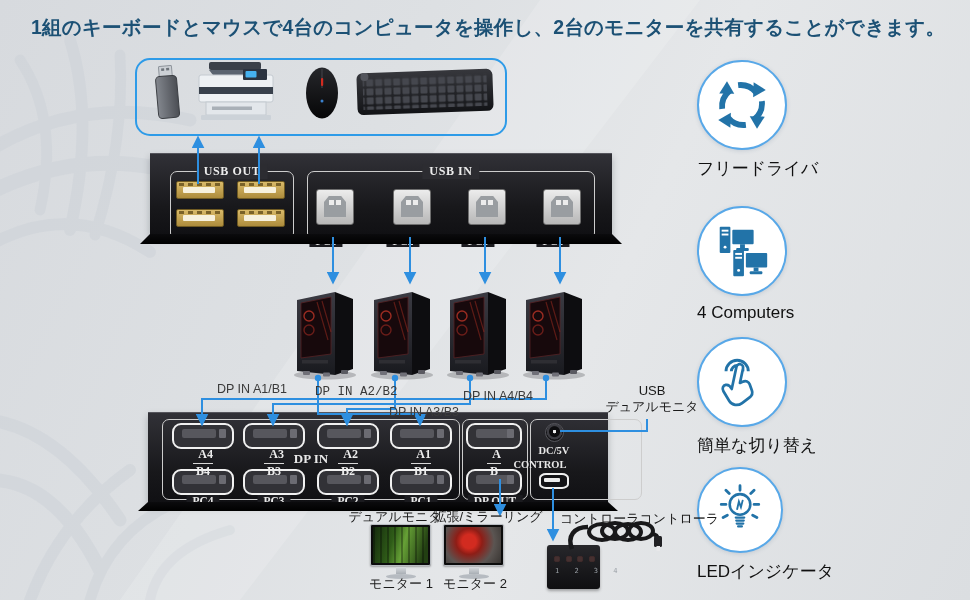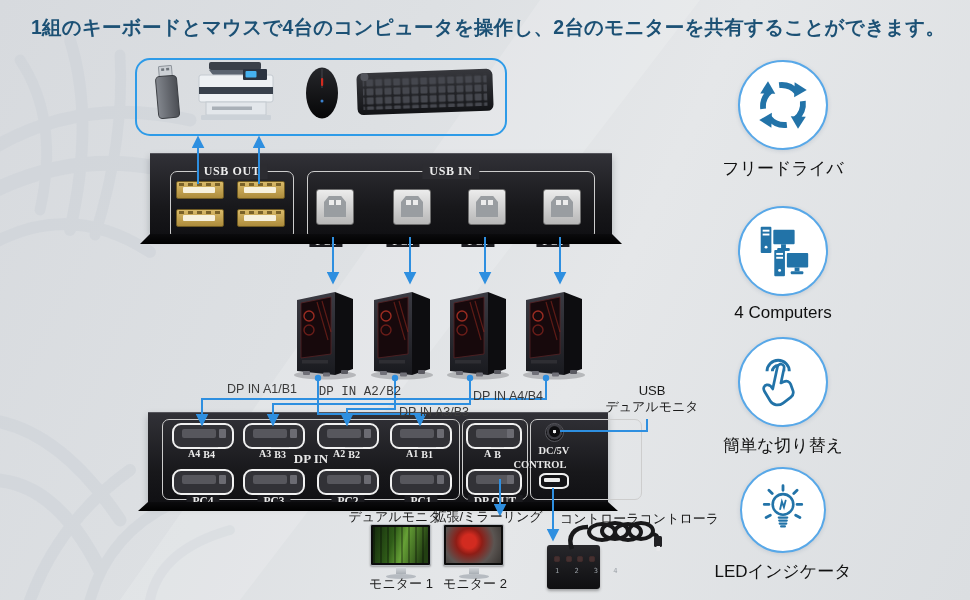--- a/index.html
+++ b/index.html
@@ -29,31 +29,31 @@
   .usbb{position:absolute;width:36px;height:34px;background:linear-gradient(#ececec,#b7b7b7);
     border:1px solid #6e6e6e;border-radius:3px;}
   .usbb::before{content:"";position:absolute;left:7px;top:6px;width:22px;height:21px;background:#999da1;
     clip-path:polygon(22% 0,78% 0,100% 28%,100% 100%,0 100%,0 28%);}
   .usbb::after{content:"";position:absolute;left:12px;top:10px;width:12px;height:5px;
     background:linear-gradient(90deg,#ececec 0 5px,transparent 5px 7px,#ececec 7px 12px);}
   .dp{position:absolute;width:58px;height:22px;background:#323237;border:2px solid #f1f1f1;border-radius:9px;}
   .dp::before{content:"";position:absolute;left:8px;top:4px;width:34px;height:9px;background:#57575d;border-radius:2px;}
   .dp::after{content:"";position:absolute;right:6px;top:4px;width:7px;height:9px;background:#6b6b72;border-radius:1px;}
   .dp.small{width:52px;}
-  .frac{position:absolute;display:flex;align-items:flex-start;color:#ececec;
-    font-size:10px;font-weight:bold;line-height:1.3;transform:translateX(-50%);z-index:2;}
+  .frac{position:absolute;display:flex;flex-direction:column;align-items:flex-end;color:#ececec;
+    font-size:12px;font-weight:bold;line-height:1.3;transform:translateX(-50%);z-index:2;}
   .frac .fb{border-top:1.5px solid #d9d9d9;padding:0 3px;}
   .dcjack{position:absolute;width:17px;height:17px;border-radius:50%;border:1px solid #55555b;
     background:radial-gradient(circle at 50% 45%,#efefef 0 1.5px,#0d0d0f 2px 5px,#3d3d43 6px 7.5px,#17171a 8px);}
   .ptxt{position:absolute;transform:translateX(-50%);color:#e8e8e8;font-size:10.5px;font-weight:bold;white-space:nowrap;}
   .musb{position:absolute;width:26px;height:12px;border:2px solid #f0f0f0;border-radius:7px/5px;
     background:#141417;transform:translateX(-50%);}
   .musb::before{content:"";position:absolute;left:3px;top:3px;width:16px;height:3.5px;background:#ededed;border-radius:1px;}
   
-  .dlabel{position:absolute;color:#3a3a3a;font-size:12.5px;text-align:center;white-space:nowrap;z-index:6;}
+  .dlabel{position:absolute;color:#3a3a3a;font-size:12.5px;text-align:left;white-space:nowrap;z-index:6;}
   .jlabel{position:absolute;color:#1a1a1a;font-size:13px;text-align:center;white-space:nowrap;z-index:6;}
   
   .mon{position:absolute;width:62px;height:58px;z-index:3;}
   .mscreen{position:absolute;left:0;top:0;width:59px;height:40px;background:#0c0c0c;
     border:1.5px solid #b9bdc2;border-radius:2px;box-shadow:0 1px 2px rgba(0,0,0,.3);}
   .mscreen .scr{position:absolute;left:2px;top:2px;right:2px;bottom:2px;}
   .m1 .scr{background:repeating-linear-gradient(90deg,rgba(0,0,0,.30) 0 2px,transparent 2px 7px),
     linear-gradient(105deg,#14290d,#2f5c18 35%,#66a036 55%,#223f12 90%);}
   .m2 .scr{background:radial-gradient(circle at 42% 40%,#d22b20 0 7px,#8e1d16 13px,#5b5552 25px,#34312e 40px);}
   .mstand{position:absolute;left:50%;top:43px;width:10px;height:7px;transform:translateX(-50%);
@@ -61,21 +61,21 @@
   .mbase{position:absolute;left:50%;top:50px;width:30px;height:5px;transform:translateX(-50%);
     background:#b6bbc1;border-radius:50%;}
   
   .ctrl{position:absolute;left:547px;top:545px;width:53px;height:44px;border-radius:3px;
     background:linear-gradient(#27272b,#0f0f11);z-index:3;box-shadow:0 2px 3px rgba(0,0,0,.3);}
   .ctrl .btns{position:absolute;left:7px;top:11px;display:flex;gap:5.5px;}
   .ctrl .btn{width:6px;height:6px;background:#463030;border-radius:1px;box-shadow:inset 0 0 1px #000;}
   .ctrl .digits{position:absolute;left:8px;top:22px;color:#9aa0a6;font-size:7px;letter-spacing:5.5px;
     font-family:"DejaVu Sans Mono",monospace;white-space:nowrap;}
   
-  .feat{position:absolute;left:697px;width:172px;display:flex;flex-direction:column;align-items:center;z-index:4;}
+  .feat{position:absolute;left:697px;width:172px;display:flex;flex-direction:column;z-index:4;}
   .feat-circle{width:86px;height:86px;border-radius:50%;background:#fff;border:2px solid #58a8e8;
     display:flex;align-items:center;justify-content:center;box-shadow:0 1px 4px rgba(60,90,120,.18);}
   .feat-label{margin-top:7px;font-size:17px;color:#101010;white-space:nowrap;}
   .wires{position:absolute;left:0;top:0;z-index:4;pointer-events:none;}
   .leaves{position:absolute;left:0;top:0;z-index:0;}
 </style>
 </head>
 <body>
 
 <div class="stage">

